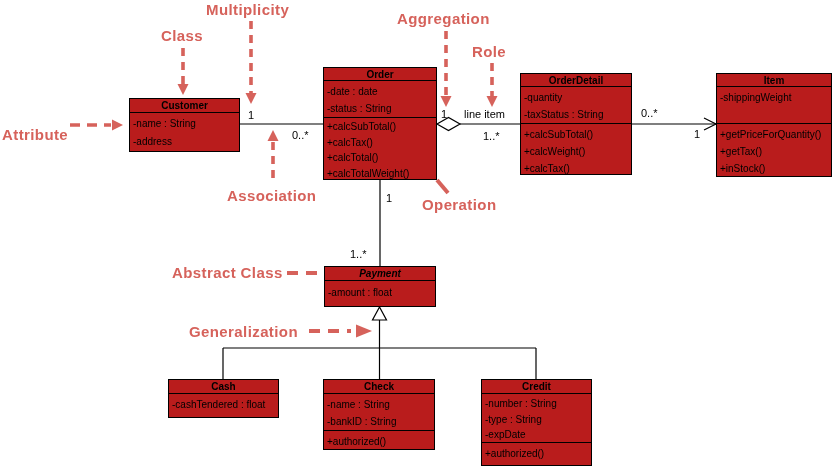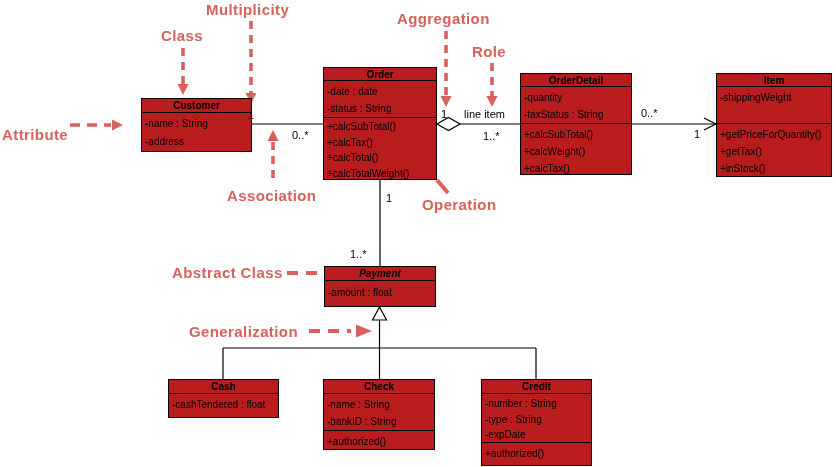--- a/index.html
+++ b/index.html
@@ -104,21 +104,21 @@
       <polygon points="419,165 423.1,176.6 430.7,168.6" stroke="none"></polygon>
 
       <line x1="287" y1="273" x2="324" y2="273" stroke-width="4" stroke-dasharray="11 8" fill="none"></line>
       <polygon points="351,273 334,266.5 334,279.5" stroke="none"></polygon>
 
       <line x1="309" y1="331" x2="351" y2="331" stroke-width="4" stroke-dasharray="11 8" fill="none"></line>
       <polygon points="372,331 356,324.5 356,337.5" stroke="none"></polygon>
     </g>
   </svg>
 
-  <div class="uml" style="left:129px; top:98px; width:111px; height:54px;margin-left:12px;">
+  <div class="uml" style="left:129px; top:98px; width:111px; height:54px;">
     <div class="t" style="height:14px;">Customer</div>
     <div class="rows" style="height:39px; line-height:18px;">
       <div class="row" style="line-height:18px;">-name : String</div>
       <div class="row" style="line-height:18px;">-address</div>
     </div>
   </div>
 
   <div class="uml" style="left:323px; top:67px; width:114px; height:113px;">
     <div class="t" style="height:13px;">Order</div>
     <div class="rows" style="height:36px;">

